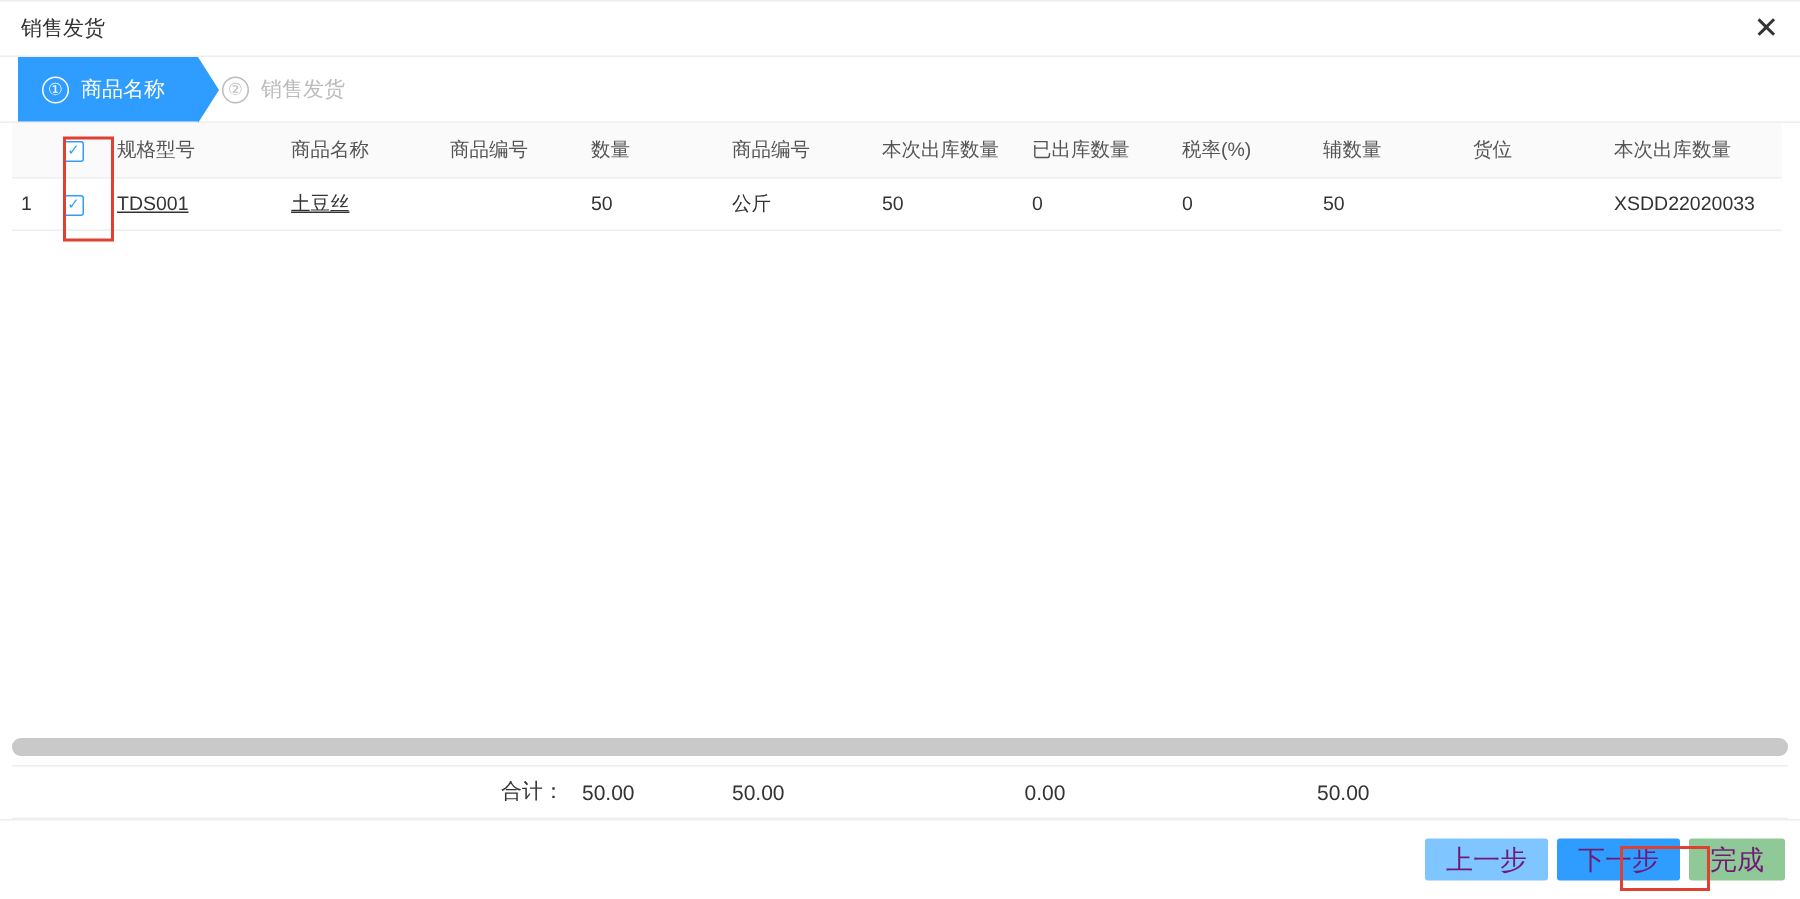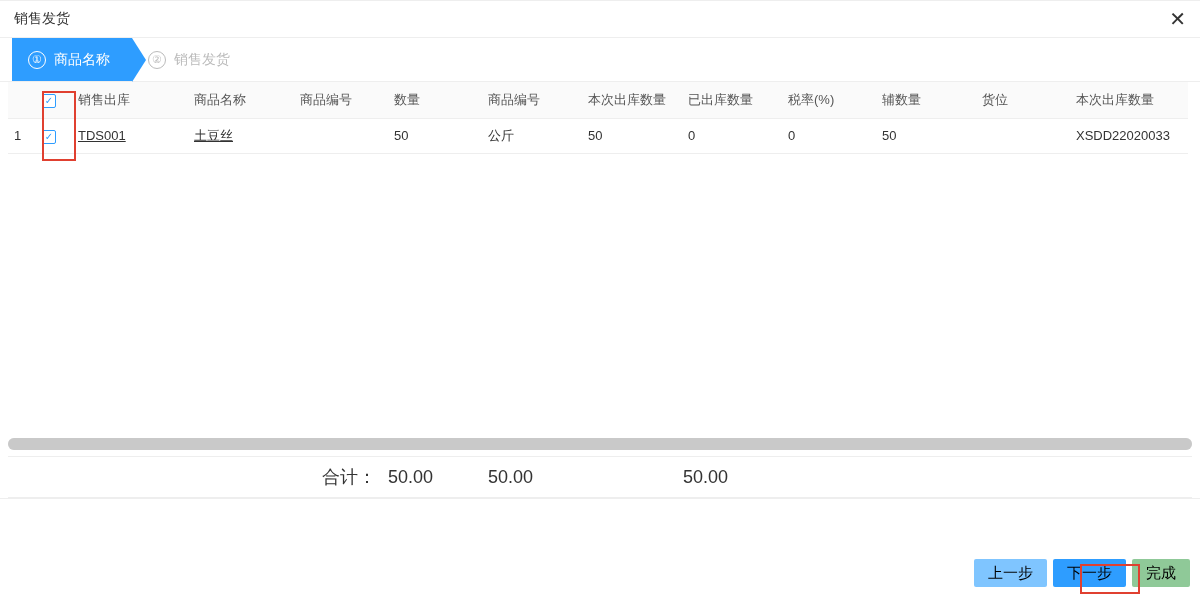--- a/index.html
+++ b/index.html
@@ -138,46 +138,45 @@
     width: 100%;
     background: #c9c9c9;
     border-radius: 6px;
   }
   .totals {
     display: flex;
     align-items: center;
     padding: 8px 0;
     border-top: 1px solid #eee;
     border-bottom: 1px solid #eee;
-    font-size: 18px;
+    font-size: 14px;
     color: #333;
   }
   .totals .lbl { width: 380px; text-align: right; padding-right: 12px; }
   .totals .c { width: 100px; }
   .totals .c.wide { width: 195px; }
   .footer {
     display: flex;
     justify-content: flex-end;
     align-items: center;
     padding: 12px 10px;
     gap: 6px;
     border-top: 1px solid #eee;
   }
   .btn {
     display: inline-flex;
     align-items: center;
     justify-content: center;
     height: 28px;
     padding: 0 14px;
     border-radius: 2px;
-    color: #000000;
-    font-size: 15px;
+    color: #701a75;
+    font-size: 18px;
     cursor: pointer;
     user-select: none;
-    margin-top: 48px;
   }
   .btn.blue-light { background: #7fc5ff; }
   .btn.blue { background: #2e9dff; }
   .btn.green { background: #8fc998; }
   
   .hl {
     position: absolute;
     border: 2px solid #e04030;
     pointer-events: none;
   }
@@ -222,21 +221,21 @@
           <col style="width:100px">
           <col style="width:94px">
           <col style="width:118px">
         </colgroup>
         <thead>
           <tr>
             <th></th>
             <th>
               <span class="chk">✓</span>
             </th>
-            <th>销售出库</th>
+            <th>规格型号</th>
             <th>商品名称</th>
             <th>商品编号</th>
             <th>数量</th>
             <th>商品编号</th>
             <th class="hi">本次出库数量</th>
             <th>已出库数量</th>
             <th>税率(%)</th>
             <th>辅数量</th>
             <th>货位</th>
             <th>本次出库数量</th>
@@ -265,20 +264,21 @@
     </div>
 
     <div class="hscroll">
       <div class="thumb"></div>
     </div>
 
     <div class="totals">
       <div class="lbl">合计：</div>
       <div class="c">50.00</div>
       <div class="c wide">50.00</div>
+      <div class="c wide">0.00</div>
       <div class="c">50.00</div>
     </div>
   </div>
 
   <div class="footer">
     <span class="btn blue-light">上一步</span>
     <span class="btn blue">下一步</span>
     <span class="btn green">完成</span>
   </div>
 

